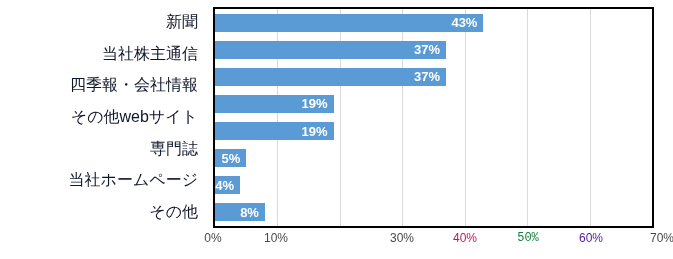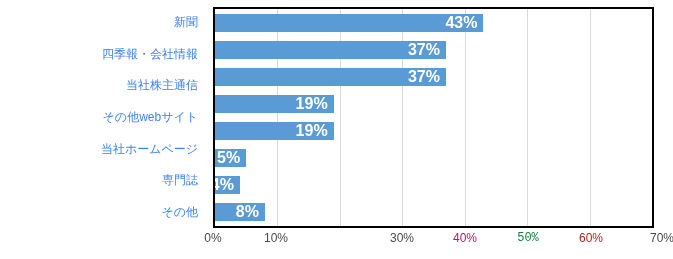--- a/index.html
+++ b/index.html
@@ -32,22 +32,22 @@
     display: flex;
     flex-direction: column;
   }
   .cat-label {
     flex: 1 1 0;
     display: flex;
     align-items: center;
     justify-content: flex-end;
     padding-right: 8px;
     box-sizing: border-box;
-    font-size: 12px;
-    color: #3b82f6;
+    font-size: 16px;
+    color: #0f172a;
     white-space: nowrap;
     letter-spacing: 0px;
   }
 
   
   .plot-area {
     position: absolute;
     left: 213px;
     top: 7px;
     width: 441px;
@@ -97,21 +97,21 @@
     height: 18px;
     background: #5b9bd5;
     display: flex;
     align-items: center;
     justify-content: flex-end;
     box-sizing: border-box;
     padding-right: 6px;
   }
   .bar-value {
     color: #ffffff;
-    font-size: 16px;
+    font-size: 13px;
     font-weight: bold;
     line-height: 1;
     white-space: nowrap;
   }
 
   
   .x-axis {
     position: absolute;
     left: 213px;
     top: 231px;
@@ -127,25 +127,25 @@
     white-space: nowrap;
   }
 </style>
 </head>
 <body>
 
 <div id="chart-root">
 
   <div class="cat-axis">
     <div class="cat-label">新聞</div>
+    <div class="cat-label">当社株主通信</div>
     <div class="cat-label">四季報・会社情報</div>
-    <div class="cat-label">当社株主通信</div>
     <div class="cat-label">その他webサイト</div>
+    <div class="cat-label">専門誌</div>
     <div class="cat-label">当社ホームページ</div>
-    <div class="cat-label">専門誌</div>
     <div class="cat-label">その他</div>
   </div>
 
   <div class="plot-area">
     <div class="plot-inner">
       <div class="gridlines">
           <div class="gridline" style="left: 14.2857%; background: rgb(217, 217, 217);"></div>
           <div class="gridline" style="left: 28.5714%; background: rgb(217, 217, 217);"></div>
           <div class="gridline" style="left: 42.8571%; background: rgb(217, 217, 217);"></div>
           <div class="gridline" style="left: 57.1429%; background: rgb(217, 217, 217);"></div>
@@ -198,17 +198,17 @@
     </div>
   </div>
 
   <div class="x-axis">
       <div class="x-tick" style="left: 0%; color: rgb(74, 74, 74);">0%</div>
       <div class="x-tick" style="left: 14.2857%; color: rgb(74, 74, 74);">10%</div>
       <div class="x-tick" style="left: 28.5714%; color: rgb(74, 74, 74); margin-top: 36px;">20%</div>
       <div class="x-tick" style="left: 42.8571%; color: rgb(74, 74, 74);">30%</div>
       <div class="x-tick" style="left: 57.1429%; color: #be185d;">40%</div>
       <div class="x-tick" style="left: 71.4286%; color: #15803d; font-family: Liberation Mono, monospace;">50%</div>
-      <div class="x-tick" style="left: 85.7143%; color: #b91c1c;">60%</div>
+      <div class="x-tick" style="left: 85.7143%; color: #4c1d95;">60%</div>
       <div class="x-tick" style="left: 100%; color: rgb(74, 74, 74); margin-left: 8px;">70%</div>
     </div>
 
 </div>
 
 </body></html>

